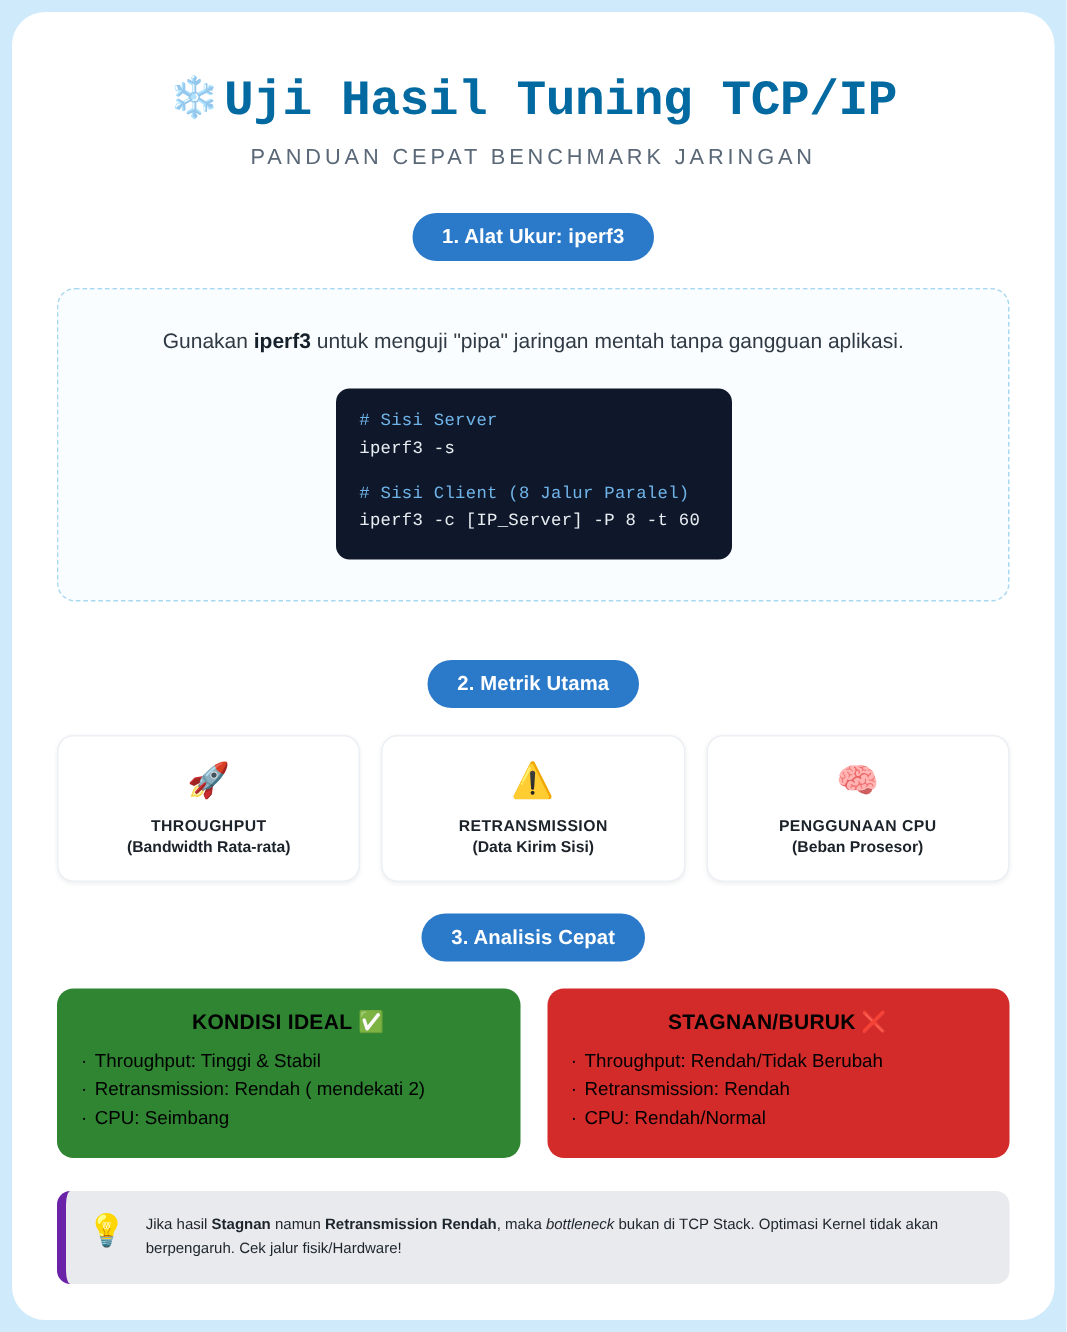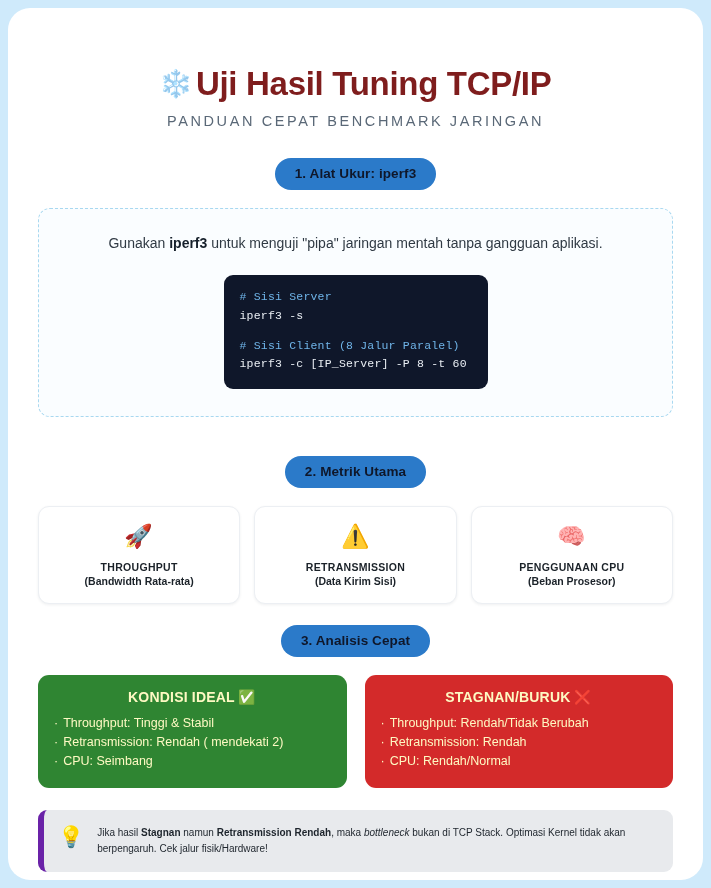--- a/index.html
+++ b/index.html
@@ -27,28 +27,27 @@
     padding: 0 30px;
   }
 
   
   .header {
     padding-top: 42px;
     text-align: center;
   }
 
   .title {
-    font-family: Liberation Sans, sans-serif;
+    font-family: Liberation Mono, monospace;
     font-weight: bold;
     font-size: 33px;
-    color: #7f1d1d;
+    color: #0369a1;
     letter-spacing: -0.3px;
     line-height: 1.1;
     white-space: nowrap;
-    margin-top: 16px;
   }
 
   .title .flake {
     font-size: 27px;
     vertical-align: 2px;
     margin-right: 3px;
   }
 
   .subtitle {
     margin-top: 11px;
@@ -57,21 +56,21 @@
     letter-spacing: 2.6px;
     font-weight: normal;
   }
 
   
   .badge-row { text-align: center; }
 
   .badge {
     display: inline-block;
     background: #2b7ac9;
-    color: #0f172a;
+    color: #ffffff;
     font-size: 13.5px;
     font-weight: bold;
     padding: 8px 20px 9px;
     border-radius: 17px;
     letter-spacing: 0.1px;
   }
 
   #badge-row-1 { margin-top: 29px; }
   #badge-row-2 { margin-top: 39px; }
   #badge-row-3 { margin-top: 21px; }
@@ -151,21 +150,21 @@
   .verdicts {
     margin-top: 18px;
     display: flex;
     gap: 18px;
   }
 
   .verdict {
     flex: 1;
     border-radius: 11px;
     padding: 14px 16px 17px;
-    color: #fef9c3;
+    color: #000000;
   }
   .verdict.good { background: #2f8532; }
   .verdict.bad  { background: #d32a2a; }
 
   .verdict-head {
     text-align: center;
     font-size: 14px;
     font-weight: bold;
     letter-spacing: 0.2px;
     margin-bottom: 9px;

